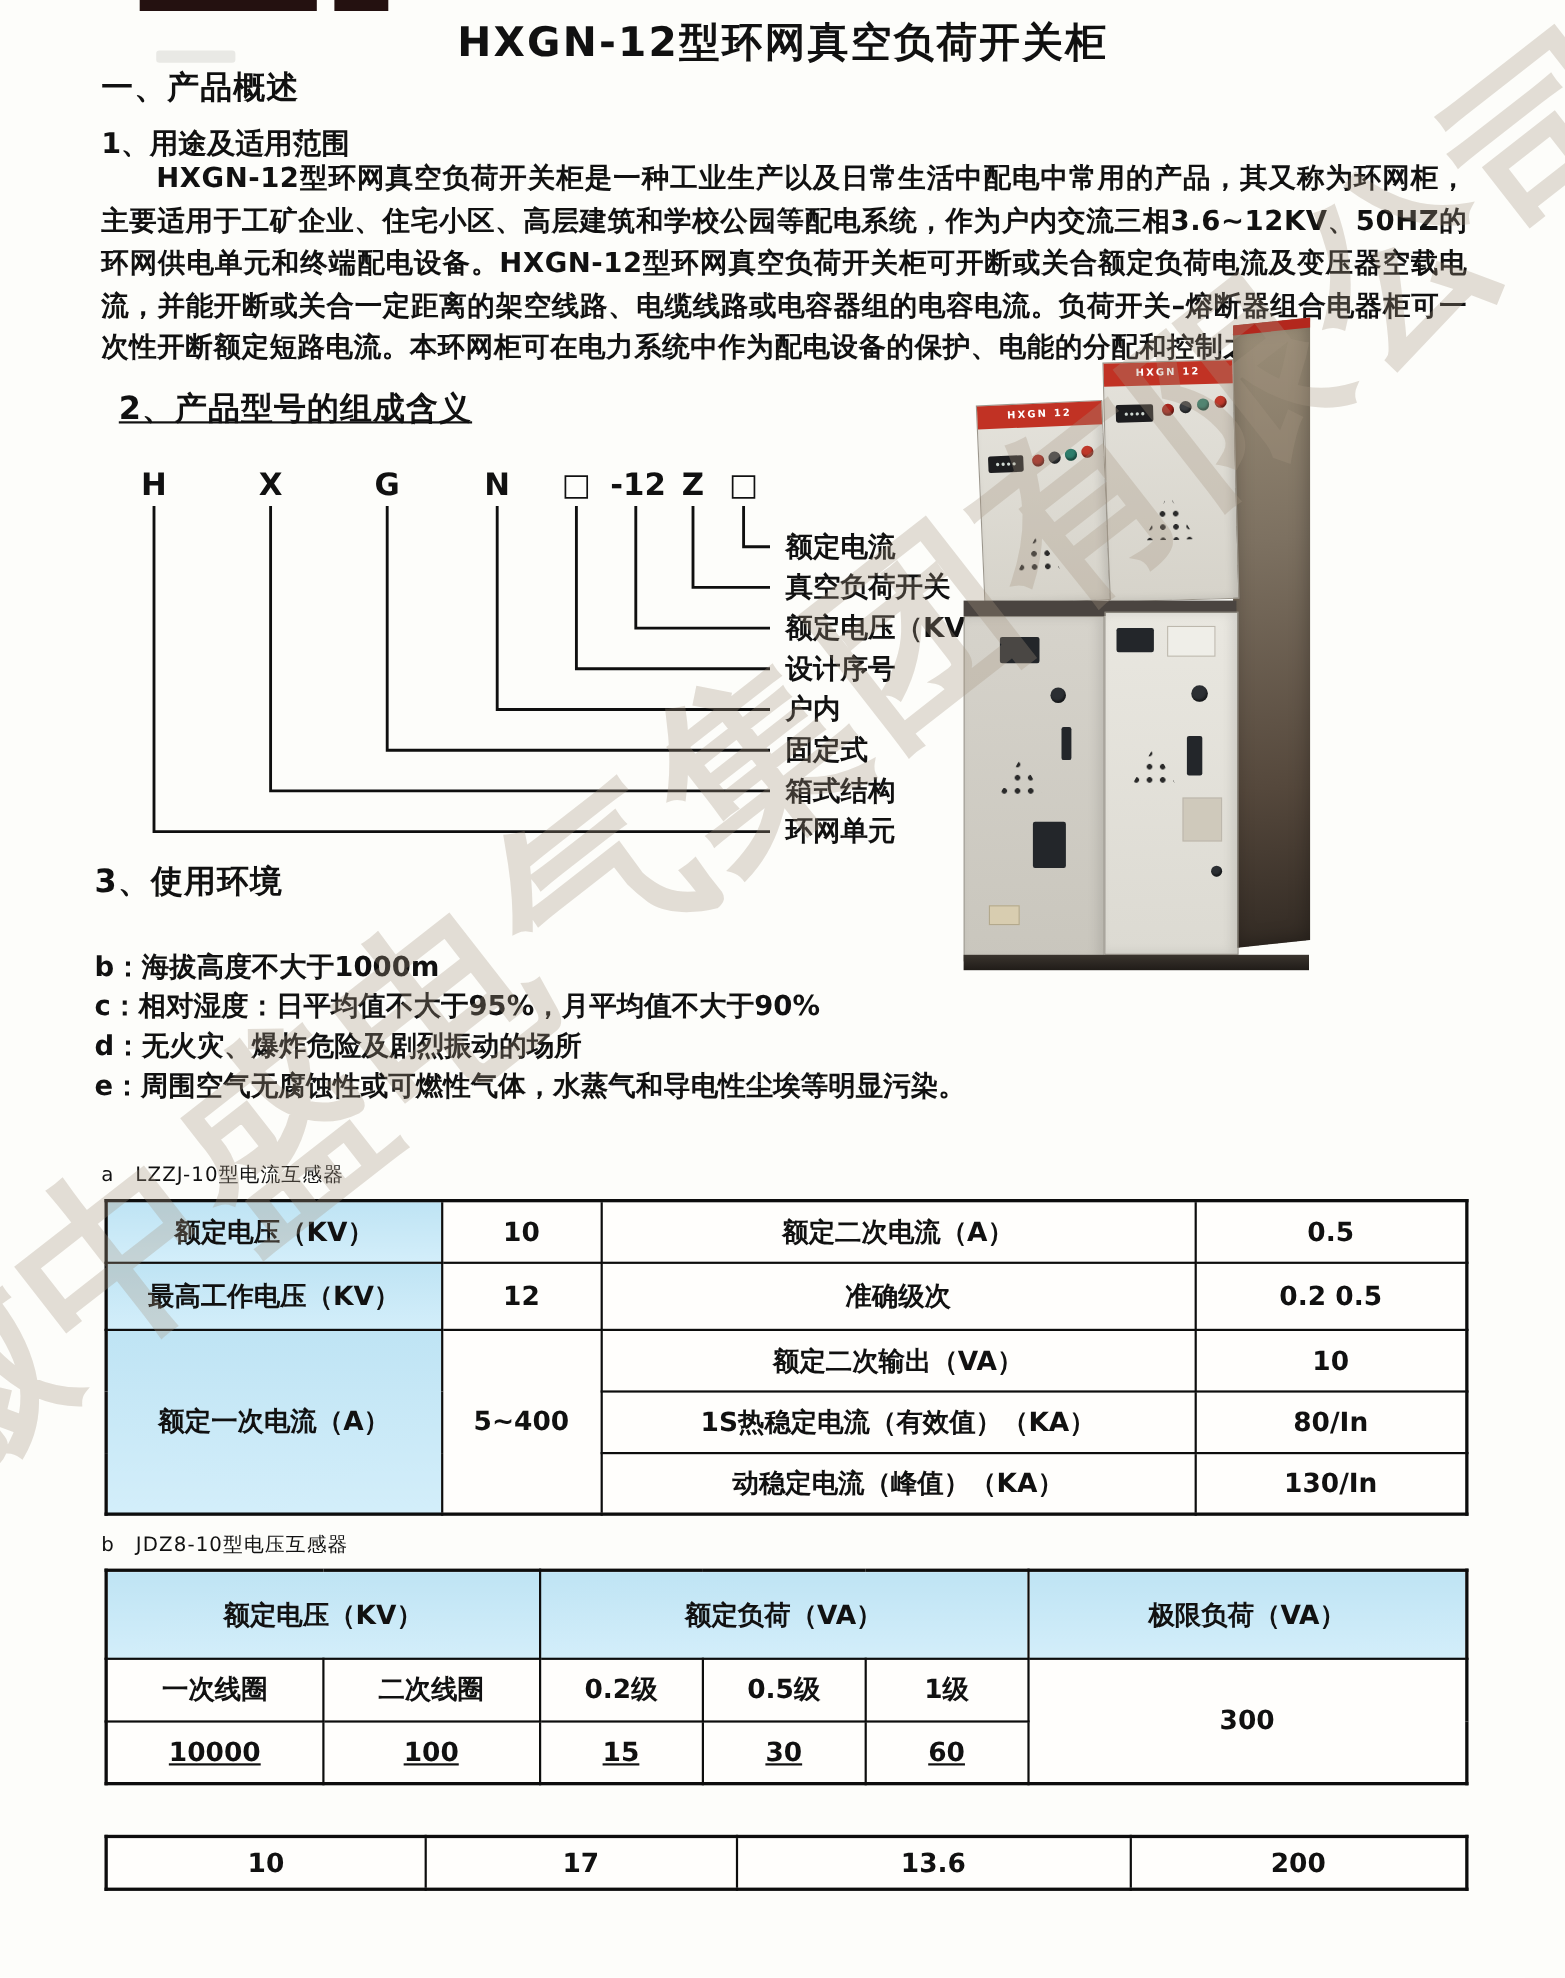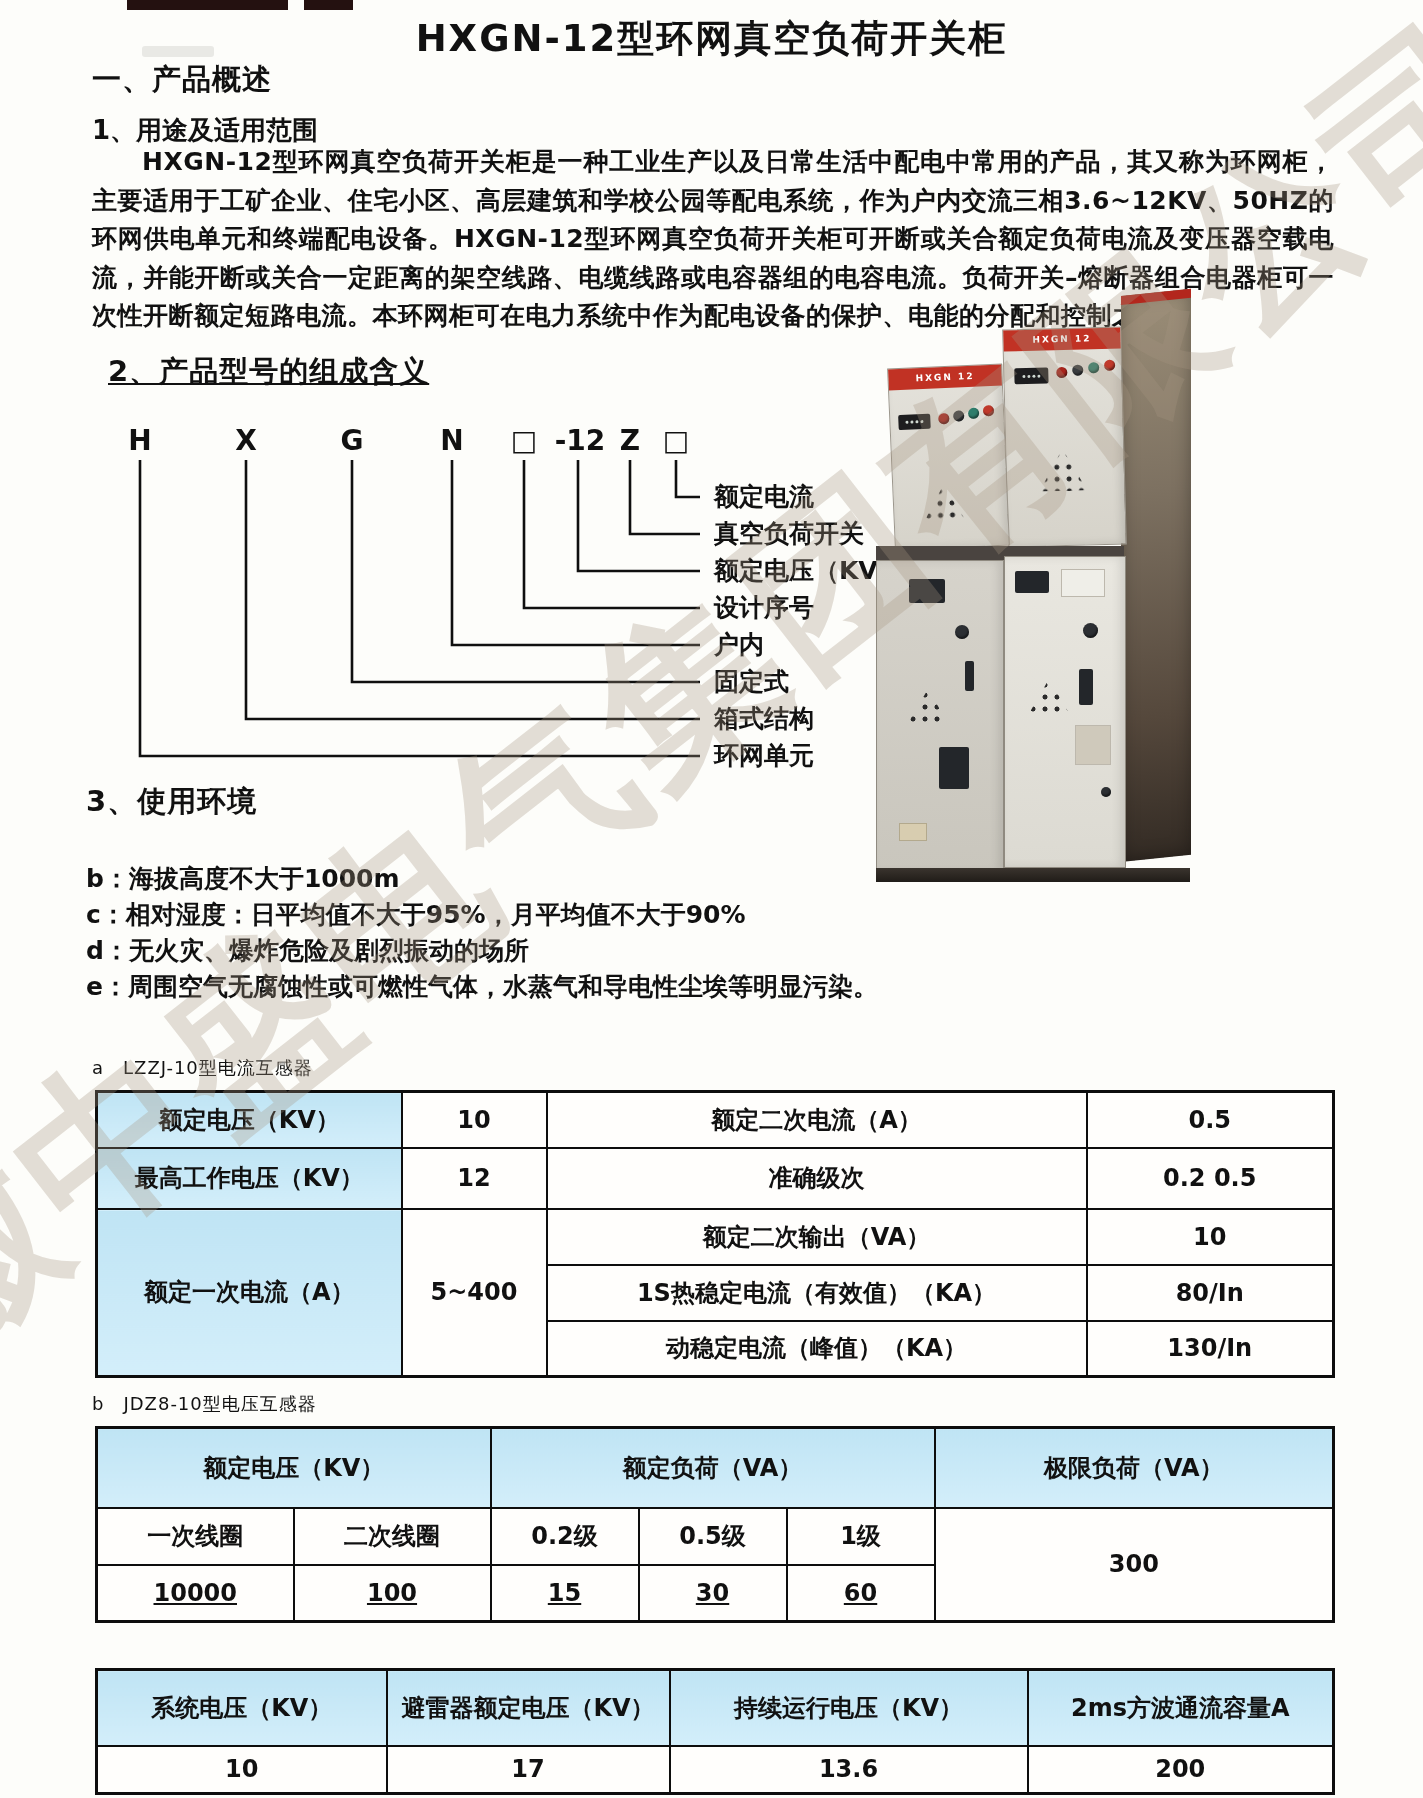--- a/index.html
+++ b/index.html
@@ -255,26 +255,20 @@
 
 
   <table class="spec" style="left:95px;top:1668px;width:1237px;">
     <colgroup>
         <col style="width:290px">
         <col style="width:283px">
         <col style="width:358px">
         <col style="width:306px">
       </colgroup>
     <tbody>
-        <tr style="height:76px;">
-      <td class="blue">系统电压（KV）</td>
-      <td class="blue">避雷器额定电压（KV）</td>
-      <td class="blue">持续运行电压（KV）</td>
-      <td class="blue">2ms方波通流容量A</td>
-    </tr>
     <tr style="height:48px;">
       <td>10</td>
       <td>17</td>
       <td>13.6</td>
       <td>200</td>
     </tr>
   </tbody>
     </table>
 
   <div class="watermark">安徽中盛电气集团有限公司</div>

